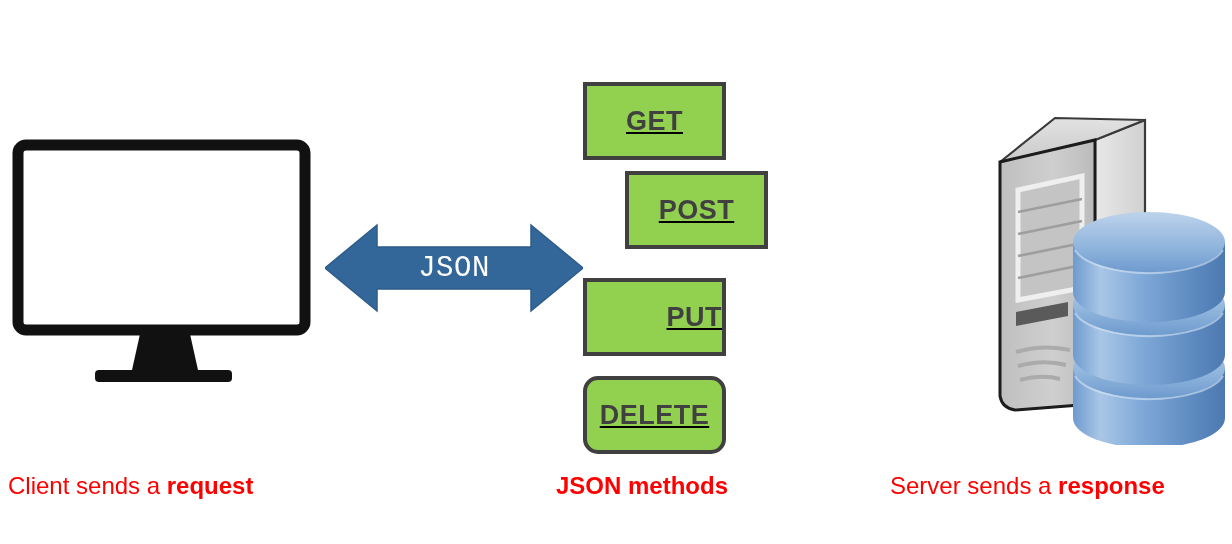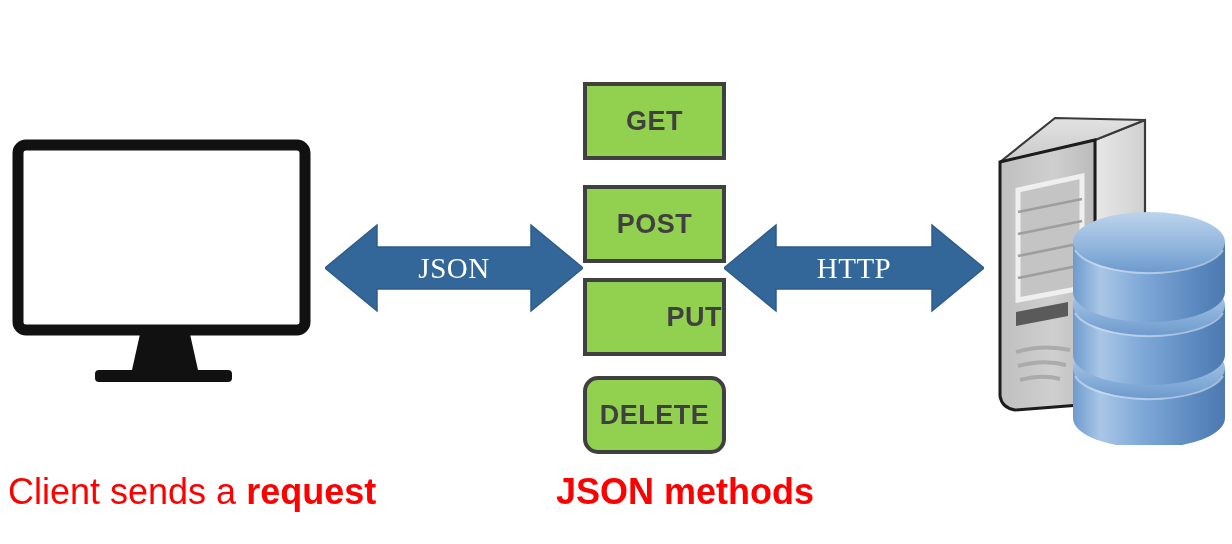--- a/index.html
+++ b/index.html
@@ -30,64 +30,65 @@
     position: absolute;
     left: 583px;
     width: 143px;
     height: 78px;
     box-sizing: border-box;
     background: #92D050;
     border: 4px solid #404040;
     display: flex;
     align-items: center;
     justify-content: center;
+    text-decoration: underline;
   }
   .method-box .method-label {
     font-family: "Liberation Sans", sans-serif;
     font-size: 27px;
     font-weight: bold;
     color: #404040;
     letter-spacing: 0.5px;
     line-height: 1;
     user-select: none;
   }
   #method-box-0 { top: 82px; }
-  #method-box-1 { top: 185px; }
+  #method-box-1 { top: 171px; margin-left: 42px; }
   #method-box-2 { top: 278px; justify-content: flex-end; }
   #method-box-3 { top: 376px; border-radius: 15px; }
 
   
   .double-arrow { position: absolute; top: 222px; height: 92px; }
   #arrow-json { left: 325px; width: 258px; }
   #arrow-http { left: 724px; width: 260px; }
   .arrow-text {
     position: absolute;
     top: 0;
     left: 0;
     width: 100%;
     height: 100%;
     display: flex;
     align-items: center;
     justify-content: center;
-    font-family: Liberation Serif, serif;
+    font-family: Liberation Mono, monospace;
     font-size: 29px;
     color: #ffffff;
     letter-spacing: 0.5px;
     user-select: none;
     pointer-events: none;
   }
 
   
   #server-stack { left: 960px; top: 100px; width: 272px; height: 345px; }
 
   
   .caption {
     position: absolute;
     font-family: "Liberation Sans", sans-serif;
-    font-size: 36px;
+    font-size: 24px;
     color: #FF0000;
     white-space: nowrap;
     line-height: 1;
     user-select: none;
   }
   .caption b { font-weight: bold; }
   #caption-client { left: 8px;  top: 474px; }
   #caption-methods { left: 556px; top: 474px; font-weight: bold; }
   #caption-server { left: 890px; top: 474px; }
 </style>
@@ -120,26 +121,20 @@
   <div class="method-box" id="method-box-1">
     <span class="method-label">POST</span>
   </div>
   <div class="method-box" id="method-box-2">
     <span class="method-label">PUT</span>
   </div>
   <div class="method-box" id="method-box-3">
     <span class="method-label">DELETE</span>
   </div>
 
-  <div class="double-arrow" id="arrow-http">
-    <svg width="260" height="92" viewBox="0 0 260 92" xmlns="http://www.w3.org/2000/svg">
-      <polygon points="0,46 52,3 52,25 208,25 208,3 260,46 208,89 208,67 52,67 52,89" fill="#336699" stroke="#2F5C8A" stroke-width="1.5"></polygon>
-    </svg>
-    <div class="arrow-text">HTTP</div>
-  </div>
 
   <div class="abs" id="server-stack">
     <svg width="272" height="345" viewBox="0 0 272 345" xmlns="http://www.w3.org/2000/svg">
       <defs>
         <linearGradient id="towerFront" x1="0" y1="0" x2="1" y2="0">
           <stop offset="0%" stop-color="#BFBFBF"></stop>
           <stop offset="55%" stop-color="#CFCFCF"></stop>
           <stop offset="100%" stop-color="#BBBBBB"></stop>
         </linearGradient>
         <linearGradient id="towerSide" x1="0" y1="0" x2="1" y2="0">
@@ -197,14 +192,17 @@
       <path d="M115,276 a76,30 0 0 0 148,0" fill="none" stroke="#D8E6F5" stroke-width="2" opacity="0.6"></path>
     </svg>
   </div>
 
   <div class="caption" id="caption-client">
     <span>Client sends a </span><b>request</b>
   </div>
 
   <div class="caption" id="caption-methods">JSON methods</div>
 
+  <div class="caption" id="caption-server">
+    <span>Server sends a </span><b>response</b>
+  </div>
 
 </div>
 
 </body></html>

